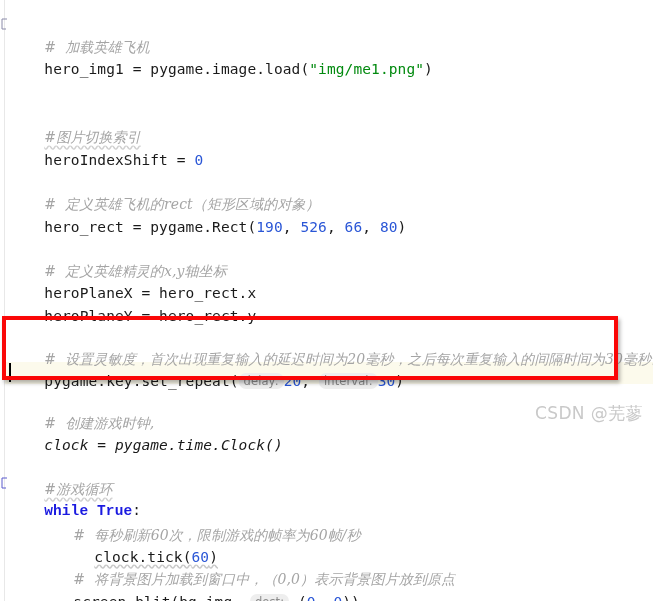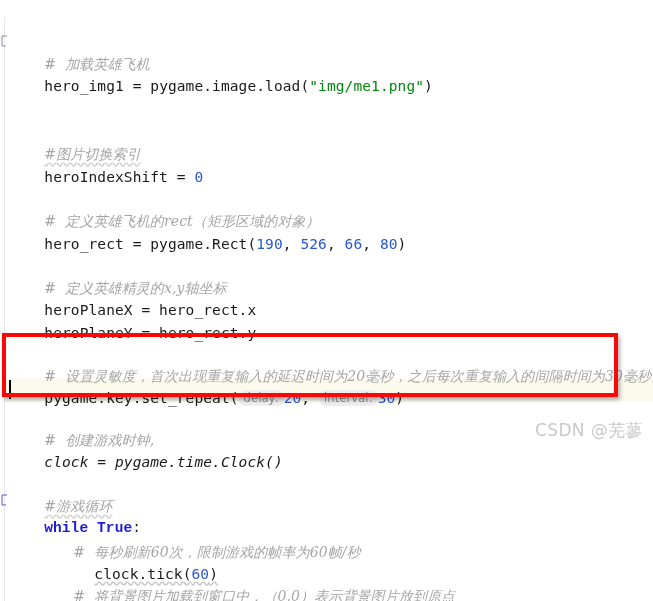--- a/index.html
+++ b/index.html
@@ -11,21 +11,21 @@
     width: 653px;
     height: 601px;
     position: relative;
     overflow: hidden;
     font-family: "DejaVu Sans Mono", "Liberation Mono", monospace;
   }
 
   
   #editor {
     position: absolute;
-    left: 0; top: 17px;
+    left: 0; top: 0;
     width: 653px;
     height: 432px;
     background: #ffffff;
   }
 
   
   #gutter-rule {
     position: absolute;
     left: 4px;
     top: 0;

